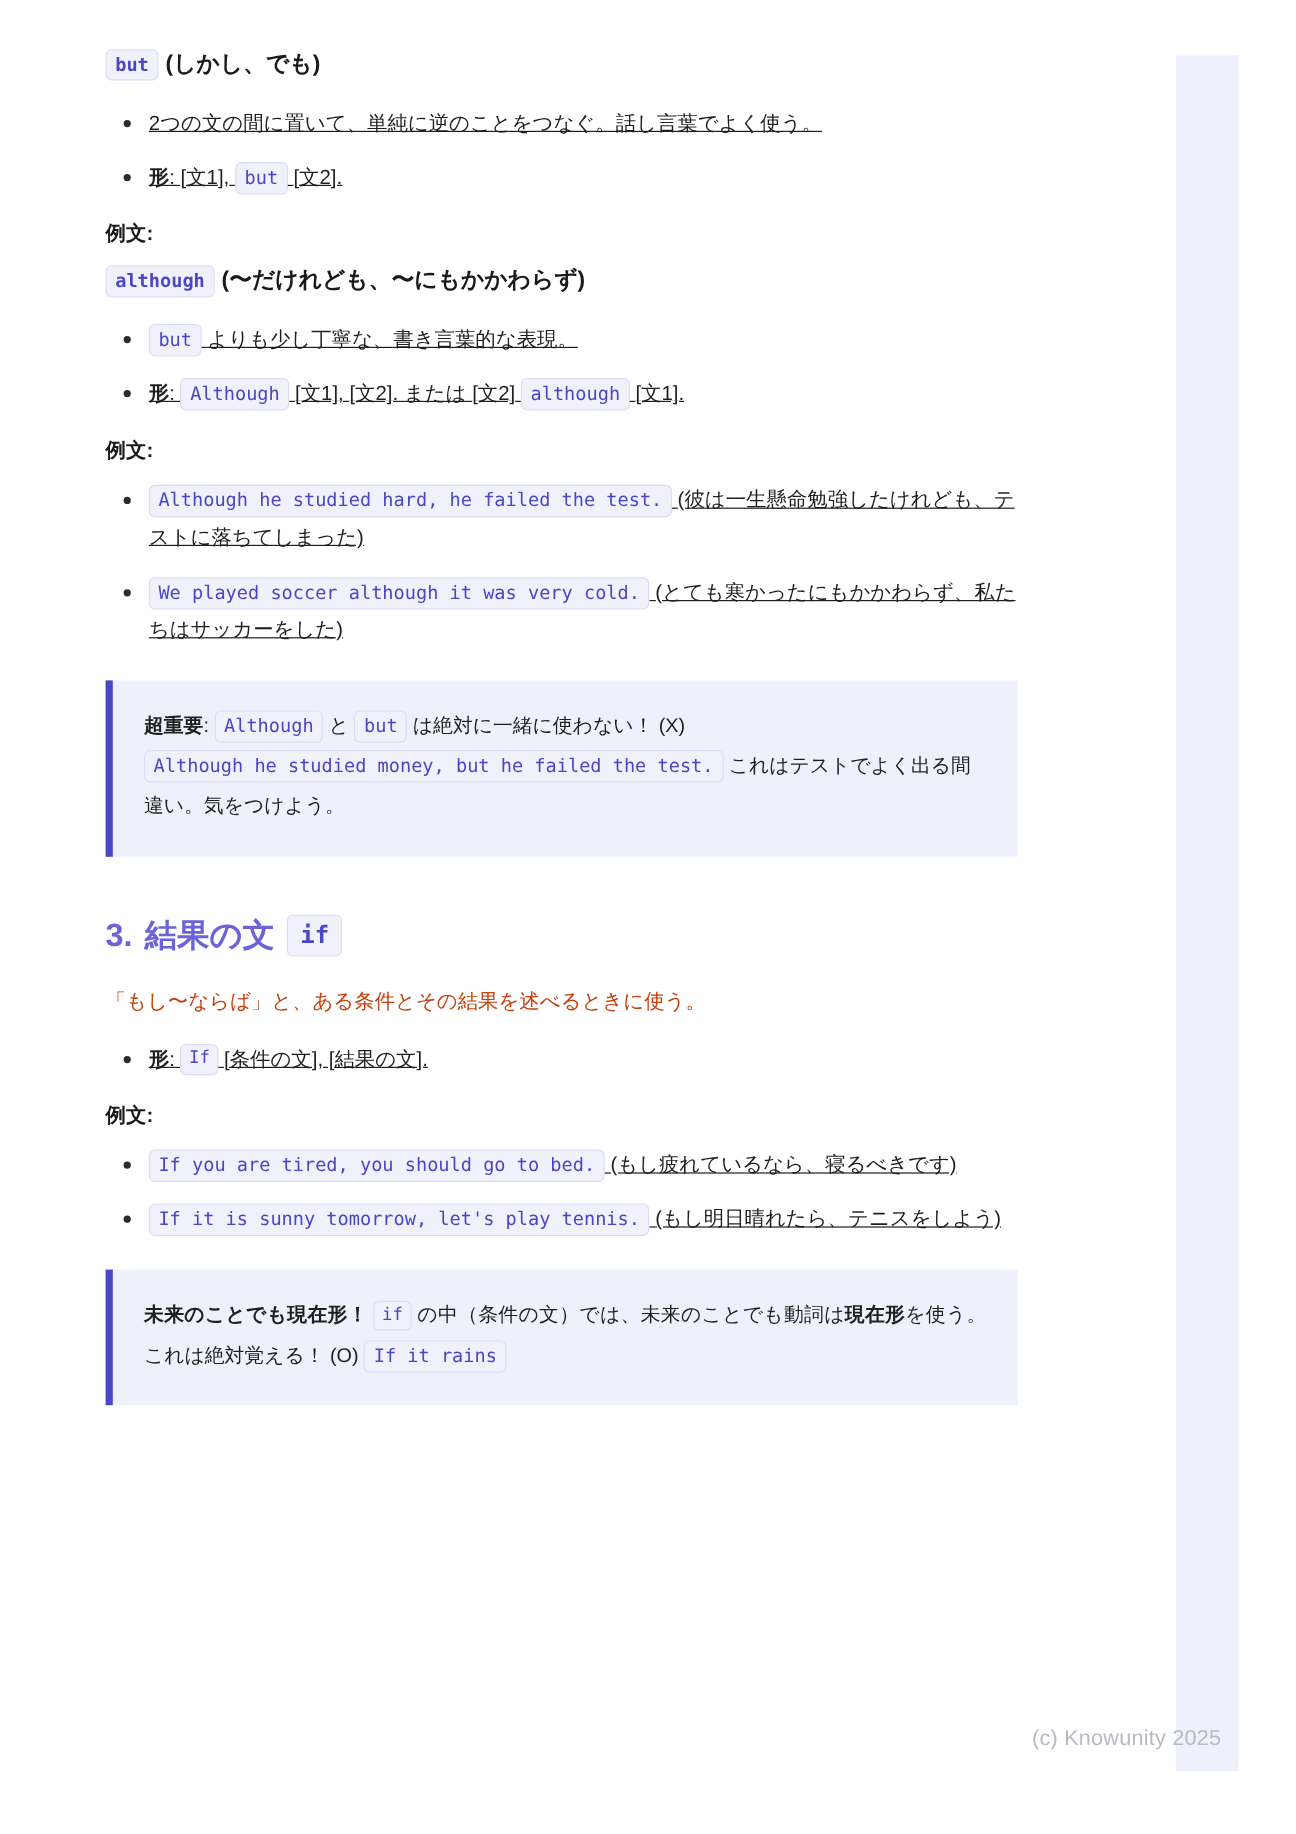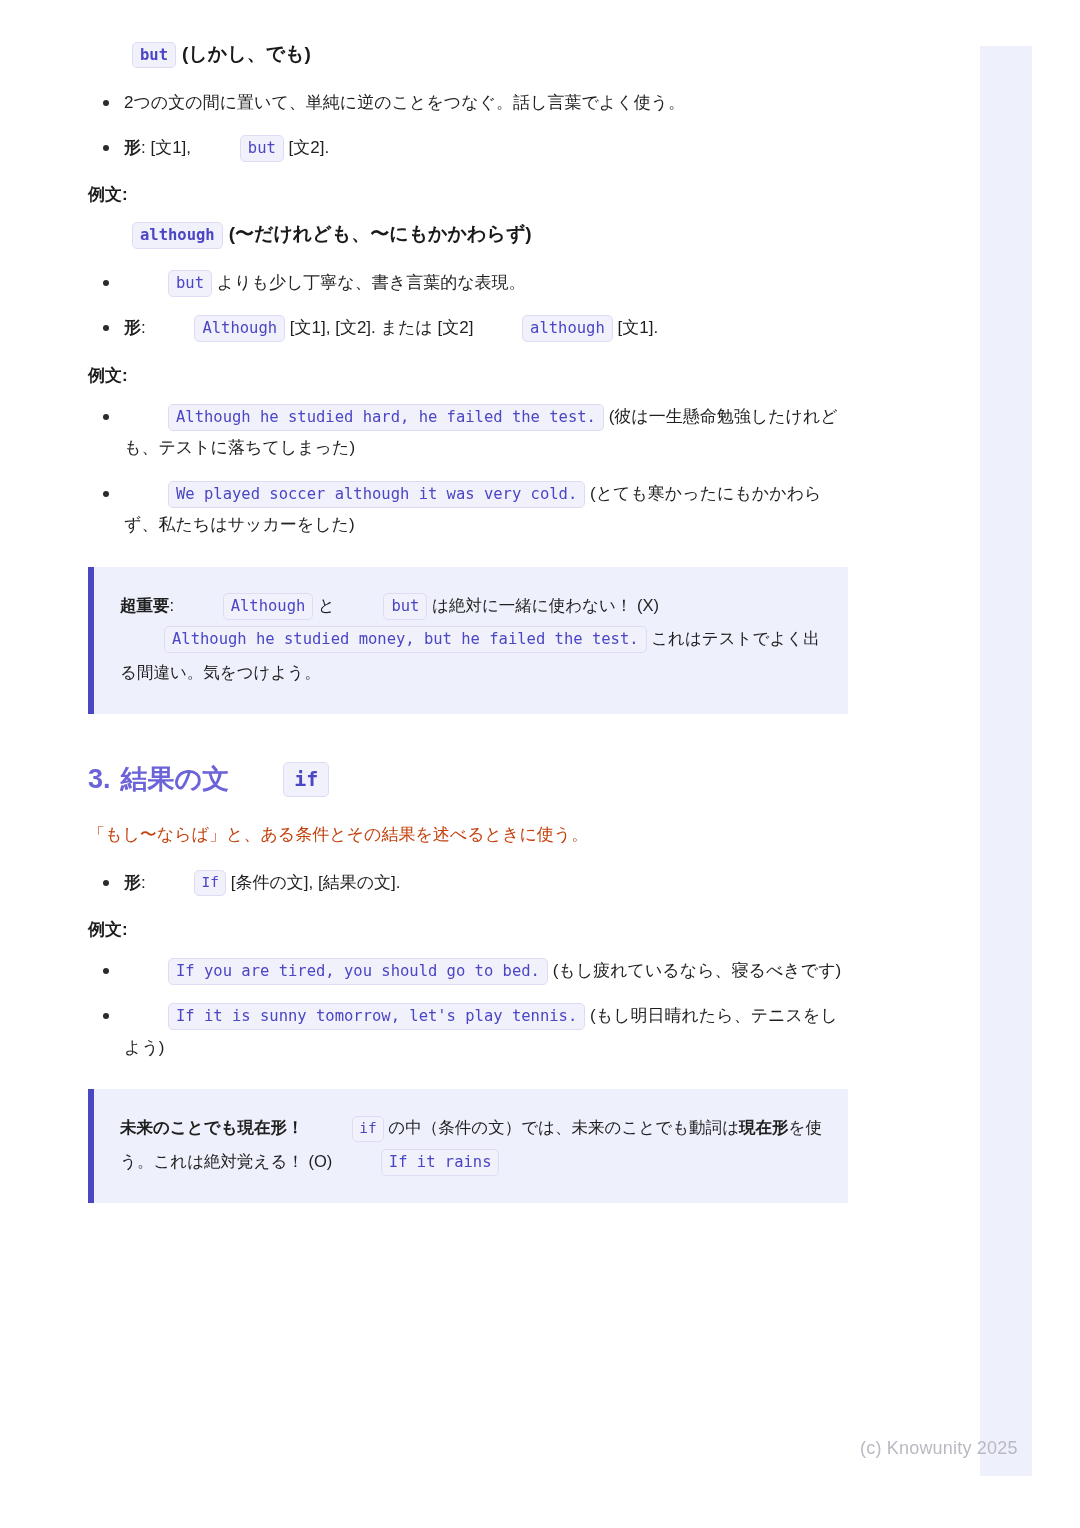--- a/index.html
+++ b/index.html
@@ -37,21 +37,20 @@
     font-family: "DejaVu Sans Mono", "Liberation Mono", monospace;
     font-size: 15.5px;
     color: #4b46c4;
     background: #f1f1fb;
     border: 1px solid #dedcf4;
     border-radius: 5px;
     padding: 2px 7px;
     line-height: 1.35;
     vertical-align: middle;
     white-space: pre;
-    margin-left: 44px;
   }
   .code.sm { font-size: 14.5px; padding: 2px 6px; }
 
   h3.term {
     margin: 0 0 18px 0;
     font-size: 19px;
     font-weight: bold;
     color: #1a1a1a;
     line-height: 1.5;
   }
@@ -78,20 +77,21 @@
     margin: 0 0 14px 0;
     padding-left: 36px;
     list-style: none;
   }
   ul.bullets > li {
     position: relative;
     margin: 0 0 14px 0;
     font-size: 17px;
     line-height: 1.85;
     color: #1f1f1f;
+    text-decoration: underline;
   }
   ul.bullets > li:before {
     content: "";
     position: absolute;
     left: -21px;
     top: 13px;
     width: 6px; height: 6px;
     border-radius: 50%;
     background: #2b2b2b;
   }

